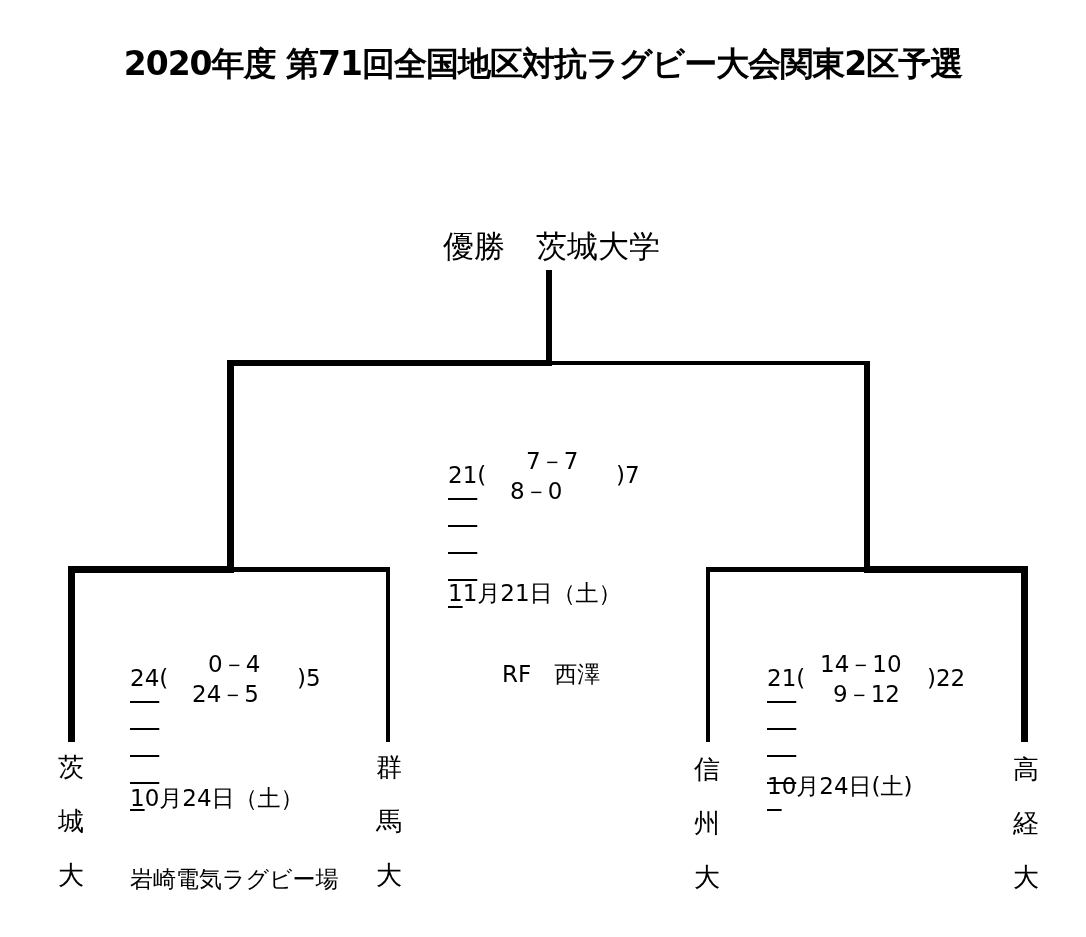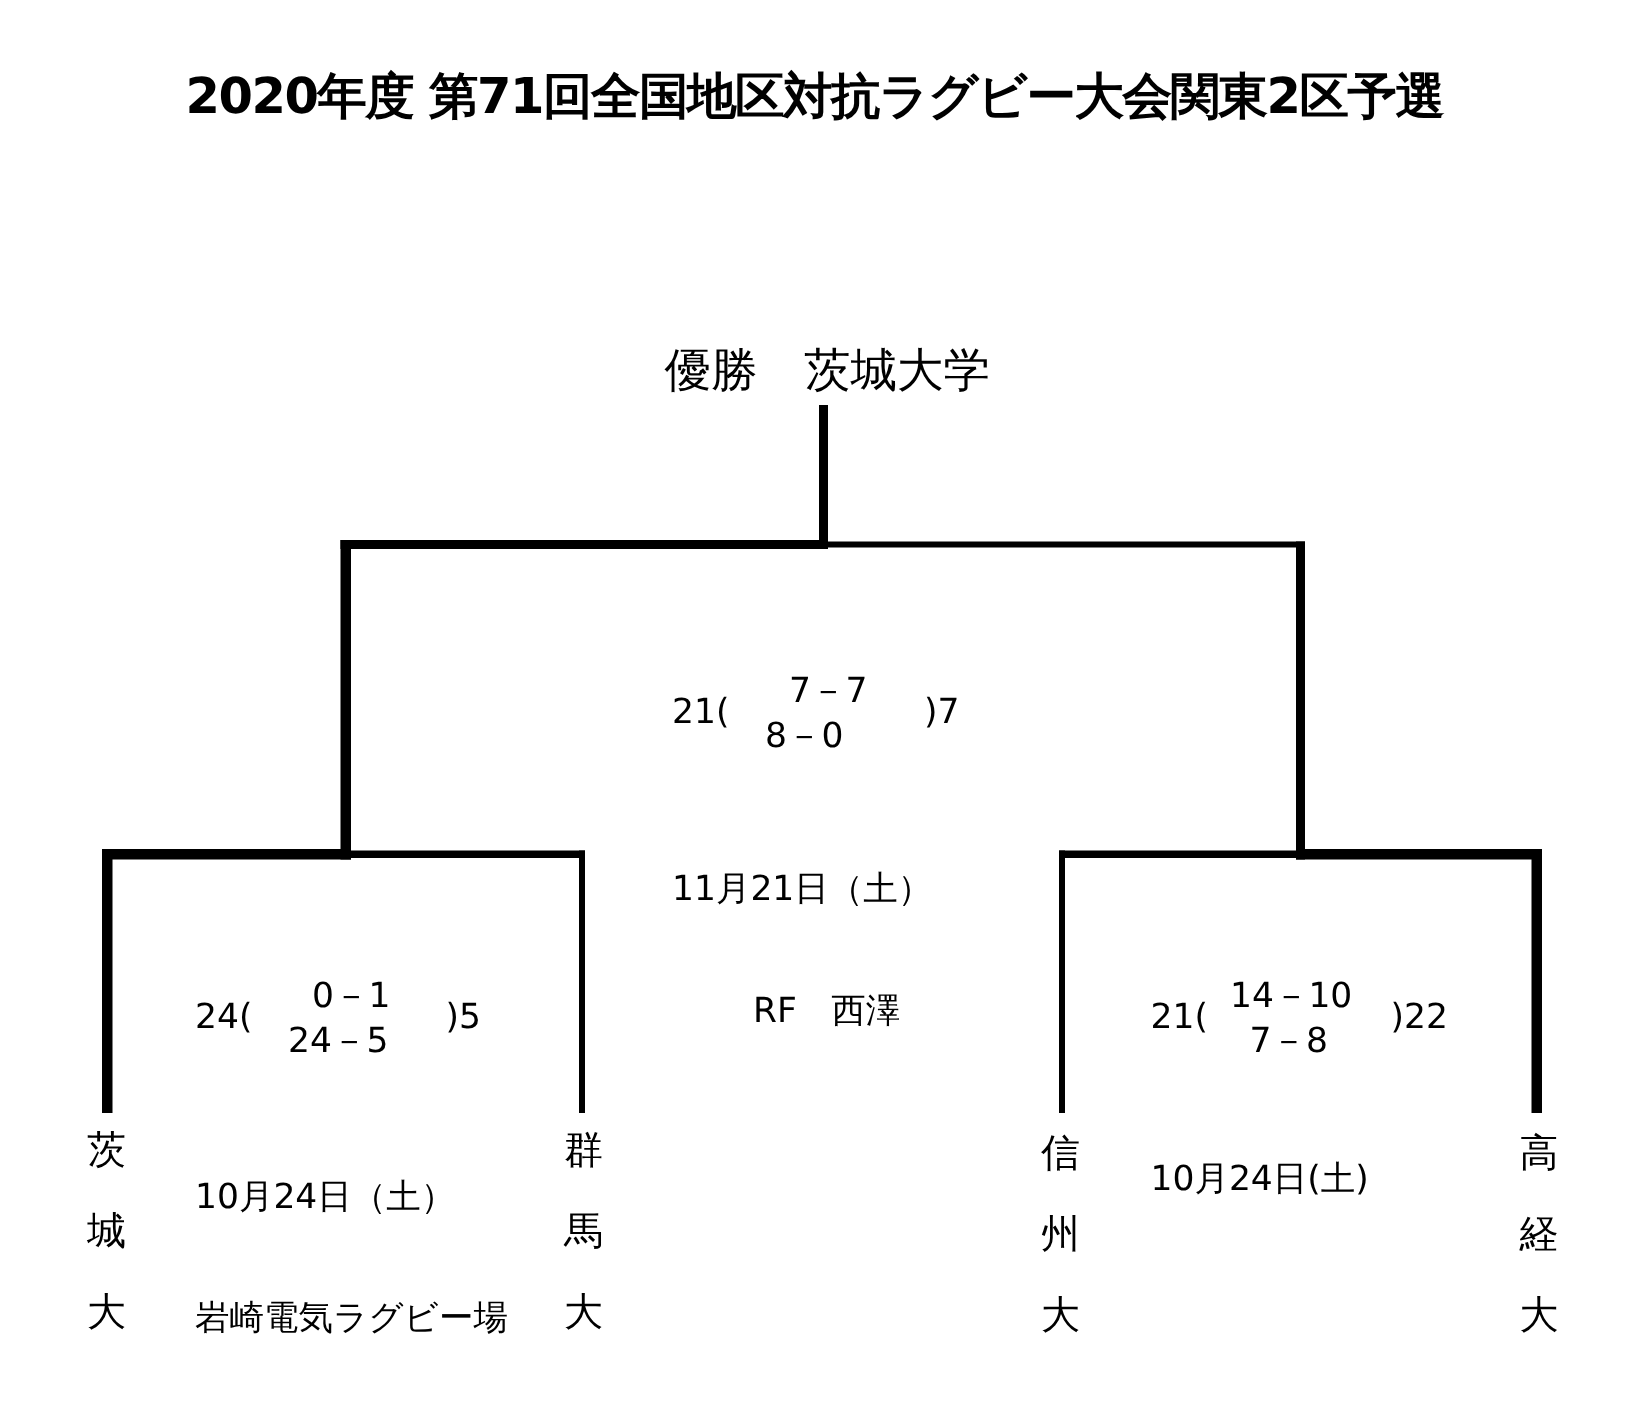--- a/index.html
+++ b/index.html
@@ -4,21 +4,21 @@
 <style>
   html, body { margin: 0; padding: 0; background: #ffffff; }
   body { width: 1086px; height: 937px; position: relative; overflow: hidden;
          font-family: "DejaVu Sans", "Liberation Sans", sans-serif; color: #000; }
   .title { position: absolute; left: 0; top: 42px; width: 1086px; text-align: center;
            font-family: "DejaVu Sans", sans-serif; font-weight: bold; font-size: 33px;
            letter-spacing: -1px; }
   .champ { position: absolute; left: 443px; top: 226px; font-size: 31px; white-space: pre; }
   .line { position: absolute; background: #000; }
   .match { position: absolute; font-size: 23px; line-height: 27px; white-space: pre; }
-  .score { position: relative; height: 58px; }
+  .score { position: relative; height: 58px; text-decoration: underline; }
   .score .l { position: absolute; left: 0; top: 14px; }
   .score .r { position: absolute; top: 14px; }
   .score .h1 { position: absolute; top: 0; }
   .score .h2 { position: absolute; top: 30px; }
   .team { position: absolute; width: 40px; text-align: center; font-size: 26px; line-height: 54px; }
 </style>
 </head>
 <body>
 
 <div class="title">2020年度 第71回全国地区対抗ラグビー大会関東2区予選</div>
@@ -48,33 +48,33 @@
     <span class="h2" style="left:62px;">8－0</span>
     <span class="r" style="left:168px;">)7</span>
   </div>
   <div style="margin-top:20px;">11月21日（土）</div>
   <div style="padding-left:54px;">RF　西澤</div>
 </div>
 
 <div class="match" style="left:130px; top:597px; width:260px;">
   <div class="score">
     <span class="l">24(</span>
-    <span class="h1" style="left:78px;">0－1</span>
+    <span class="h1" style="left:78px;">0－4</span>
     <span class="h2" style="left:62px;">24－5</span>
     <span class="r" style="left:167px;">)5</span>
   </div>
   <div style="margin-top:22px;">10月24日（土）</div>
   <div>岩崎電気ラグビー場</div>
 </div>
 
 <div class="match" style="left:767px; top:597px; width:260px;">
   <div class="score">
     <span class="l">21(</span>
     <span class="h1" style="left:53px;">14－10</span>
-    <span class="h2" style="left:66px;">7－8</span>
+    <span class="h2" style="left:66px;">9－12</span>
     <span class="r" style="left:160px;">)22</span>
   </div>
   <div style="margin-top:10px;">10月24日(土)</div>
 </div>
 
 <div class="team" style="left:51px; top:740px;">
   <div>茨</div>
   <div>城</div>
   <div>大</div>
 </div>

